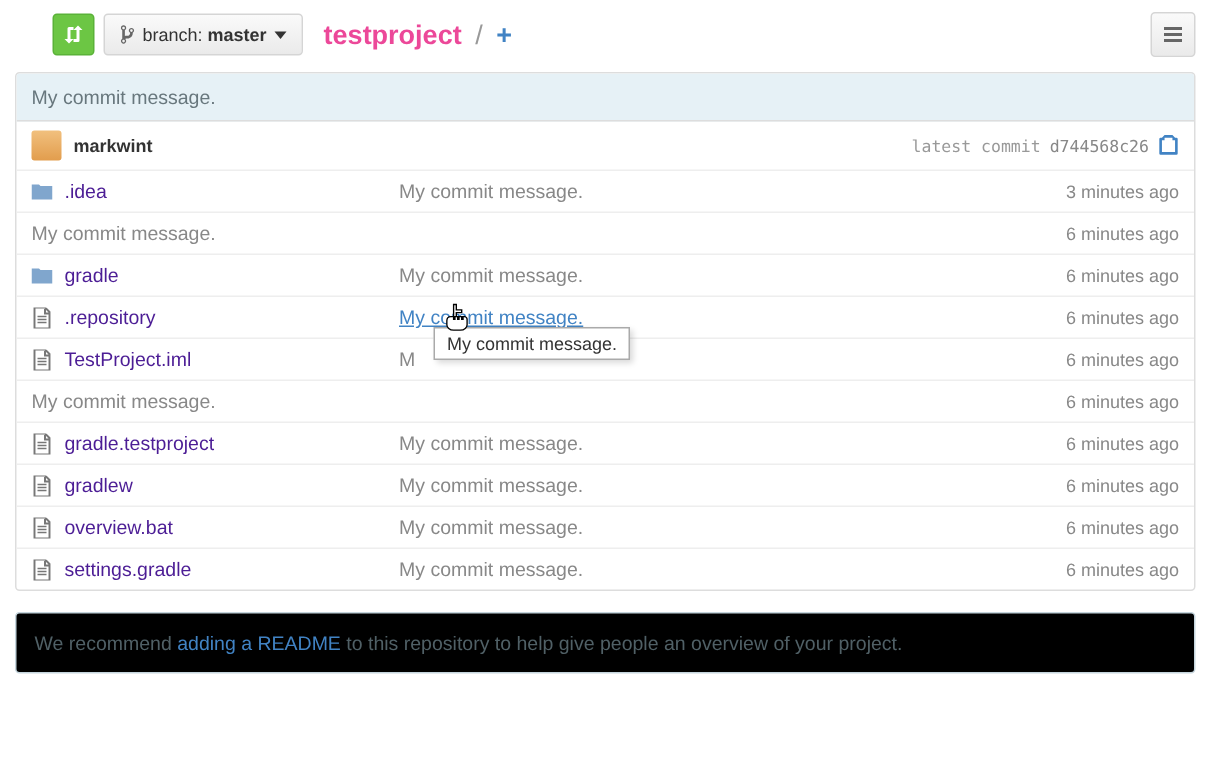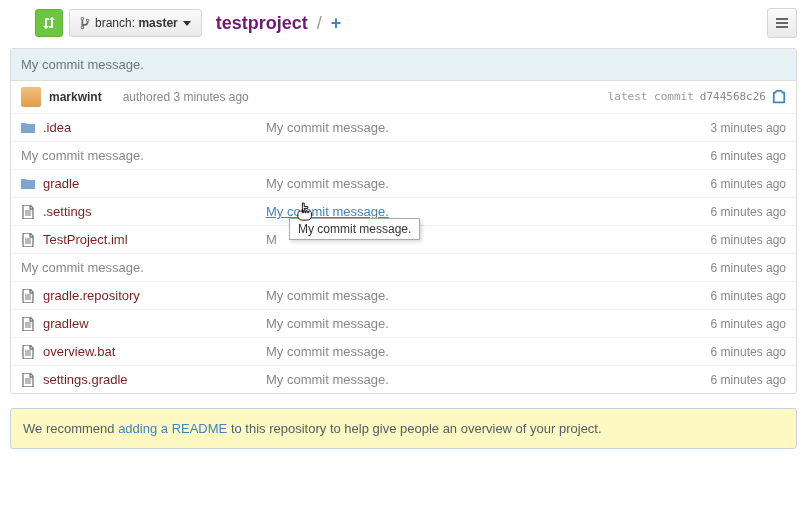--- a/index.html
+++ b/index.html
@@ -44,21 +44,21 @@
   }
   .branch-btn strong { font-weight: bold; }
   .branch-btn .caret {
     width:0;height:0;border-left:4px solid transparent;border-right:4px solid transparent;border-top:5px solid #333;
   }
   .crumb {
     margin-left: 8px;
     font-size: 18px;
     color: #999;
   }
-  .crumb a { color:#701a75; text-decoration:none; font-weight:bold;}
+  .crumb a { color:#ec4899; text-decoration:none; font-weight:bold;}
   .crumb .sep { color:#999; margin:0 4px;}
   .crumb .plus { color:#4183c4; font-weight:bold; cursor:pointer;}
   .list-btn {
     margin-left:auto;
     width:28px;height:28px;
     border:1px solid #d5d5d5;
     border-radius:3px;
     background:linear-gradient(#fafafa,#eaeaea);
     display:flex;align-items:center;justify-content:center;
     cursor:pointer;
@@ -81,34 +81,34 @@
     padding:6px 10px;
     border-bottom:1px solid #eee;
     font-size:12px;
     color:#888;
   }
   .avatar {
     width:20px;height:20px;border-radius:2px;
     background:linear-gradient(#f1c07e,#e29d4d);
     margin-right:8px;
   }
-  .meta-row .user { color:#333; font-weight:bold; margin-right:21px;}
-  .meta-right { margin-left:auto; display:flex; gap:6px; font-family: Consolas, monospace; font-size:11px; color:#999;}
+  .meta-row .user { color:#333; font-weight:bold; margin-right:10px;}
+  .meta-right { margin-left:auto; display:flex; align-items:center; gap:6px; font-family: Consolas, monospace; font-size:11px; color:#999;}
   .meta-right .sha { color:#888;}
   .meta-right svg { width:14px;height:14px; fill:#4183c4; cursor:pointer;}
   .file-row {
     display:flex; align-items:center;
     padding:6px 10px;
     border-bottom:1px solid #eee;
     font-size:13px;
     position:relative;
   }
   .file-row:last-child{border-bottom:none;}
   .file-name { width:245px; display:flex; align-items:center; gap:8px;}
-  .file-name a { color:#7f1d1d; text-decoration:none;}
+  .file-name a { color:#4c1d95; text-decoration:none;}
   .file-msg { flex:1; color:#888;}
   .file-msg.hl { color:#4183c4; text-decoration:underline;}
   .file-time { color:#888; font-size:12px; white-space:nowrap;}
   .icon-folder,.icon-file{width:14px;height:14px;flex-shrink:0;}
   .icon-folder{fill:#80a6cd;}
   .icon-file{fill:#777;}
   .tooltip {
     position:absolute;
     left:278px; top:20px;
     background:#fff;
@@ -121,21 +121,21 @@
     z-index:5;
   }
   .cursor {
     position:absolute; left:286px; top:4px;
     width:18px;height:20px;
     z-index:6;
   }
   .readme-banner {
     margin-top:14px;
     border:1px solid #c5d5dd;
-    background:#fef9c3;
+    background:#000000;
     border-radius:3px;
     padding:12px 12px;
     display:flex; align-items:center;
     font-size:13px;
     color:#506066;
   }
   .readme-banner a.link{color:#4183c4;text-decoration:none;}
   .add-readme-btn{
     margin-left:auto;
     background:linear-gradient(#8add6d,#60b044);
@@ -181,21 +181,20 @@
         </svg>
     </div>
   </div>
 
   <div class="panel">
     <div class="commit-head">My commit message.</div>
 
     <div class="meta-row">
       <div class="avatar"></div>
       <span class="user">markwint</span>
-      <span><span>authored</span> <span>3 minutes ago</span></span>
       <span class="meta-right">
         <span>latest commit</span>
         <span class="sha">d744568c26</span>
         <svg viewBox="0 0 14 16">
             <path d="M2 13h10V4h-2V2H4v2H2v9zM4 0h6l2 2h1a1 1 0 0 1 1 1v11a1 1 0 0 1-1 1H1a1 1 0 0 1-1-1V3a1 1 0 0 1 1-1h1l2-2z"></path>
           </svg>
       </span>
     </div>
 
     <div id="rows">
@@ -222,21 +221,21 @@
           </span>
           <span class="file-msg">My commit message.</span>
           <span class="file-time">6 minutes ago</span>
         </div>
         <div class="file-row">
           <span class="file-name">
             <svg class="icon-file" viewBox="0 0 12 14">
               <path d="M1 0h7l3 3v11H1V0zm7 1v3h3" fill="none" stroke="#777" stroke-width="1.3"></path>
               <path d="M3 6h6M3 8h6M3 10h6" stroke="#777" stroke-width="1"></path>
             </svg>
-            <a href="#">.settings</a>
+            <a href="#">.repository</a>
           </span>
           <span class="file-msg hl">My commit message.</span>
           <span class="file-time">6 minutes ago</span>
           <svg class="cursor" viewBox="0 0 20 22">
             <path d="M6 1v9h2V7h4V5h-4V1H6zM4 10c-2 0-3 1-3 3v3c0 2 2 4 5 4h5c3 0 5-2 5-4v-4c0-1-1-2-2-2h-1v2h-1v-2h-2v2h-1v-2H7v2H6v-2H4z" fill="#fff" stroke="#000" stroke-width="1"></path>
           </svg>
           <div class="tooltip">My commit message.</div>
         </div>
         <div class="file-row">
           <span class="file-name">
@@ -252,21 +251,21 @@
         <div class="file-row">
           <span class="file-msg">My commit message.</span>
           <span class="file-time">6 minutes ago</span>
         </div>
         <div class="file-row">
           <span class="file-name">
             <svg class="icon-file" viewBox="0 0 12 14">
               <path d="M1 0h7l3 3v11H1V0zm7 1v3h3" fill="none" stroke="#777" stroke-width="1.3"></path>
               <path d="M3 6h6M3 8h6M3 10h6" stroke="#777" stroke-width="1"></path>
             </svg>
-            <a href="#">gradle.repository</a>
+            <a href="#">gradle.testproject</a>
           </span>
           <span class="file-msg">My commit message.</span>
           <span class="file-time">6 minutes ago</span>
         </div>
         <div class="file-row">
           <span class="file-name">
             <svg class="icon-file" viewBox="0 0 12 14">
               <path d="M1 0h7l3 3v11H1V0zm7 1v3h3" fill="none" stroke="#777" stroke-width="1.3"></path>
               <path d="M3 6h6M3 8h6M3 10h6" stroke="#777" stroke-width="1"></path>
             </svg>

